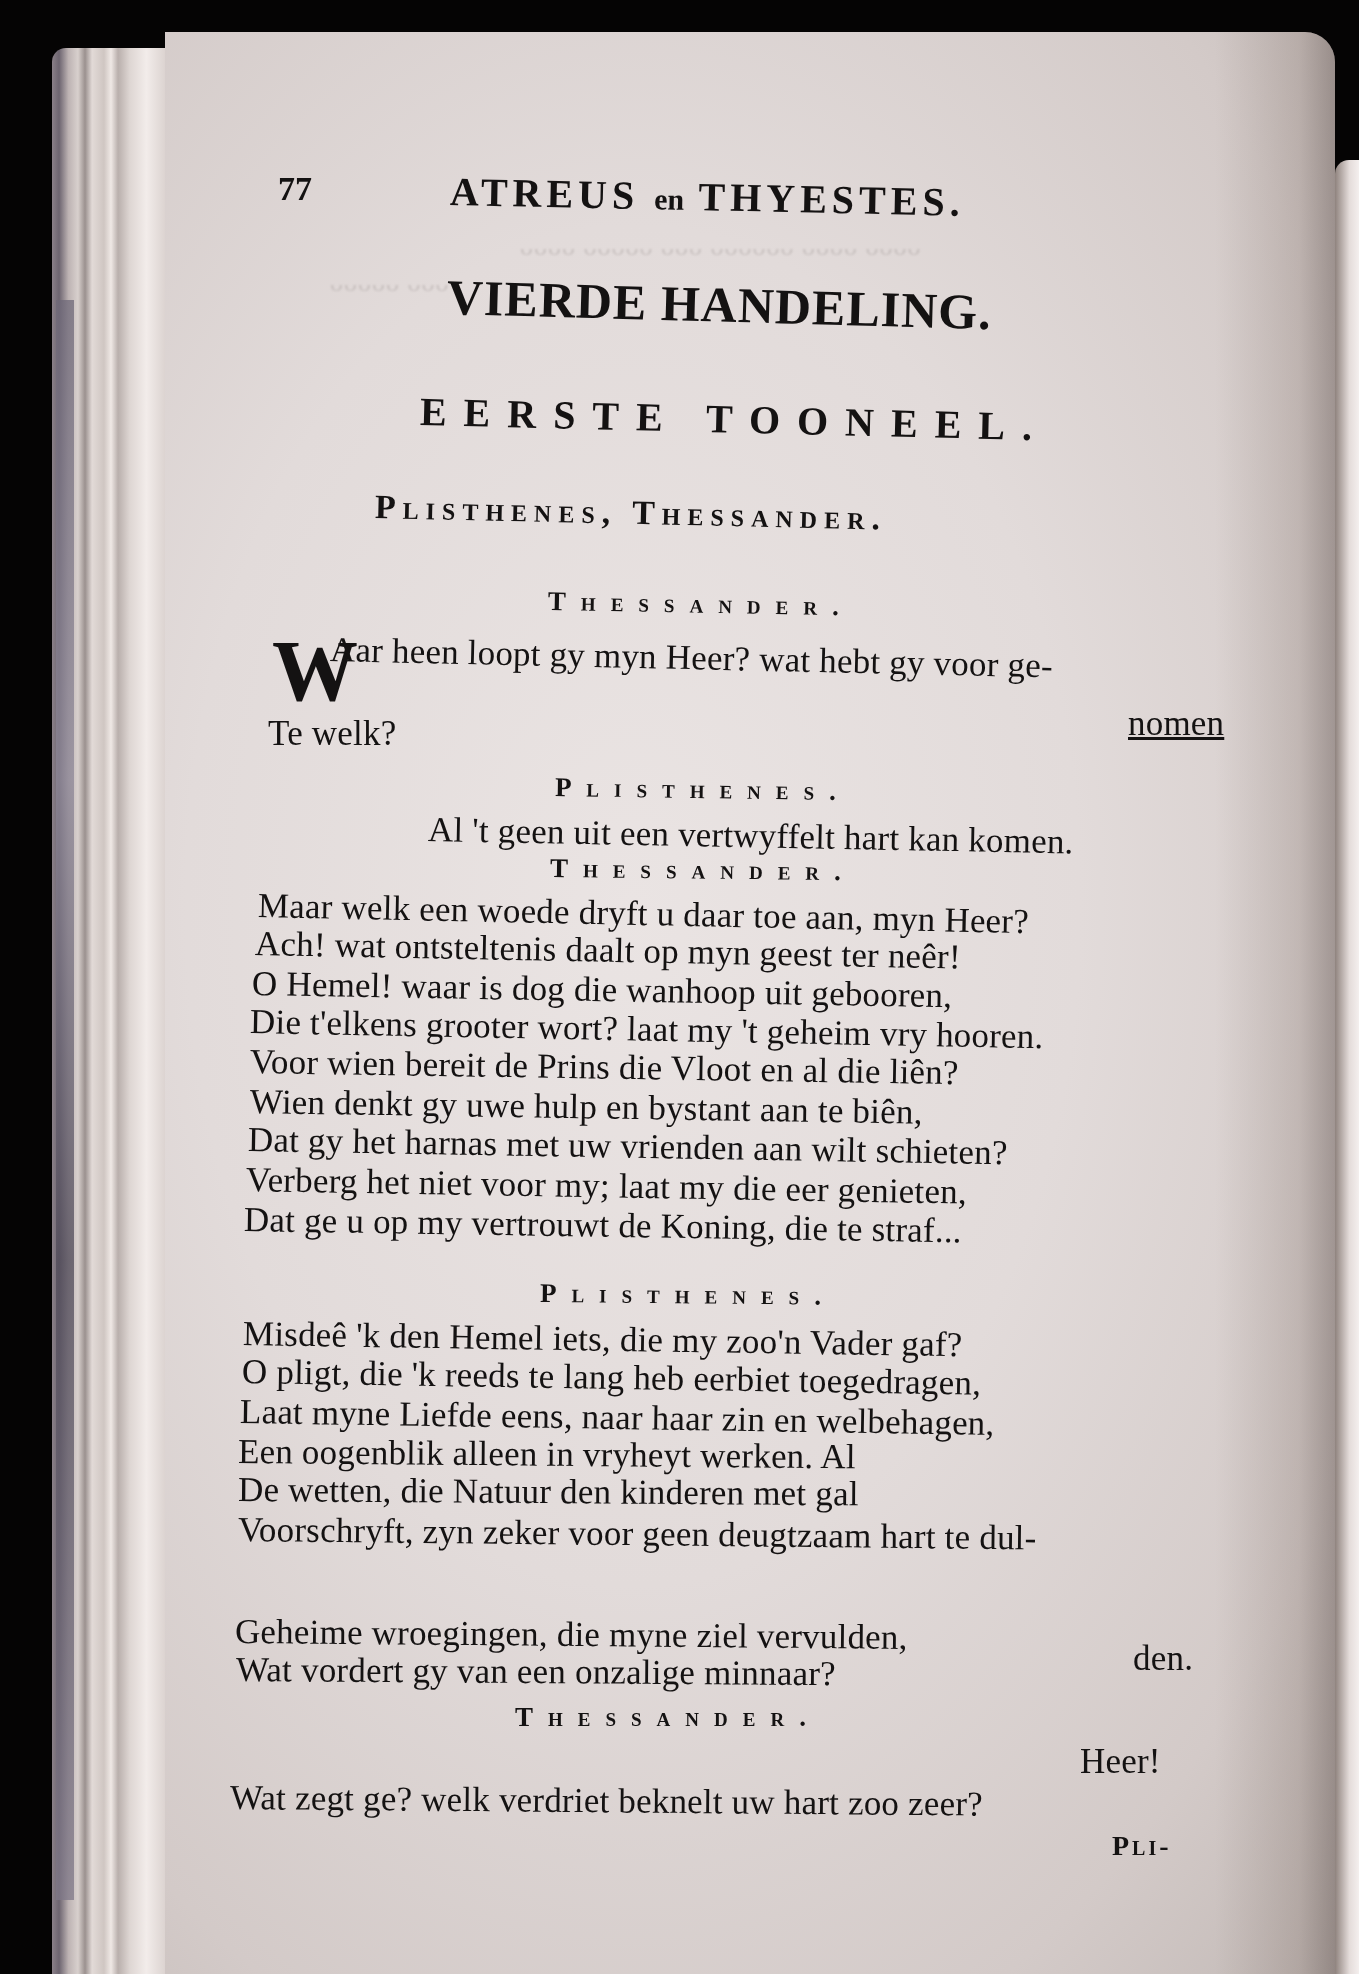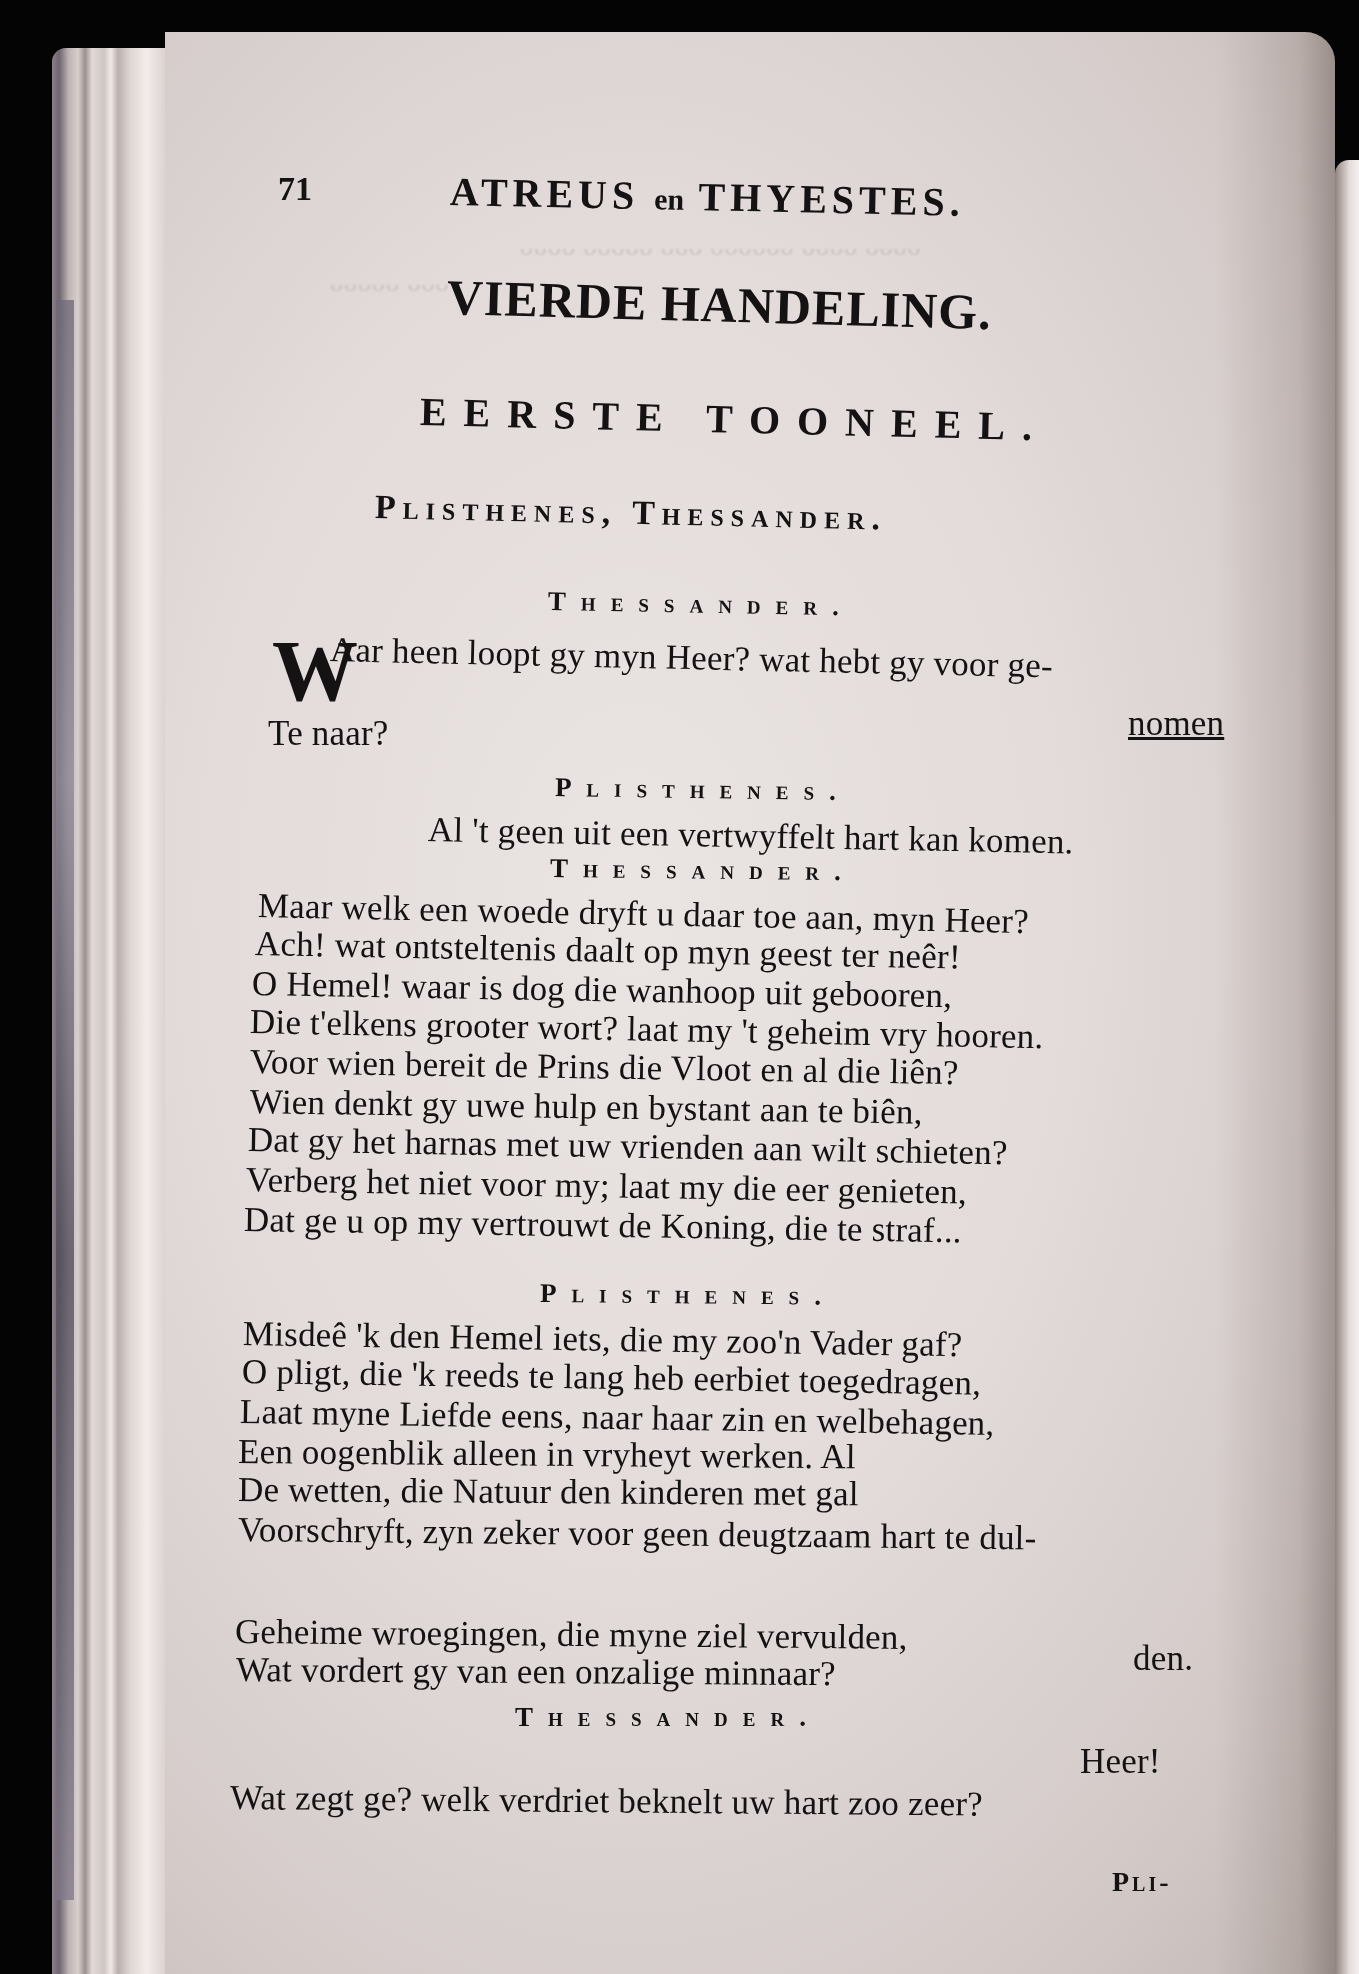--- a/index.html
+++ b/index.html
@@ -60,37 +60,37 @@
 <div class="spine-shadow"></div>
 <div class="right-leaf"></div>
 
 <div class="page">
   <div class="page-gutter-shade"></div>
 </div>
 
 <div class="bleed" style="left:520px;top:232px;">ᴗᴗᴗᴗ ᴗᴗᴗᴗᴗ ᴗᴗᴗ ᴗᴗᴗᴗᴗᴗ ᴗᴗᴗᴗ ᴗᴗᴗᴗ</div>
 <div class="bleed" style="left:330px;top:268px;">ᴗᴗᴗᴗᴗ ᴗᴗᴗ</div>
 
-<div class="t pageno" style="left:278px;top:172px;">71</div>
+<div class="t pageno" style="left:278px;top:172px;">77</div>
 <div class="t runhead" style="left:450px;top:172px;transform:rotate(1.2deg);transform-origin:left center;">
   <span>ATREUS</span>
   <span class="small">en</span>
   <span>THYESTES.</span>
 </div>
 
 <div class="t act" style="left:447px;top:272px;transform:rotate(1.6deg);transform-origin:left center;">VIERDE HANDELING.</div>
 <div class="t scene" style="left:420px;top:392px;transform:rotate(1.4deg);transform-origin:left center;">EERSTE TOONEEL.</div>
 <div class="t cast" style="left:375px;top:490px;transform:rotate(1.3deg);transform-origin:left center;">Plisthenes, Thessander.</div>
 
 <div class="t speaker" style="left:548px;top:588px;transform:rotate(1deg);transform-origin:left center;">Thessander.</div>
 
 <div class="t dropcap" style="left:272px;top:628px;">W</div>
 <div class="t verse" style="left:330px;top:632px;transform:rotate(1.3deg);transform-origin:left center;">Aar heen loopt gy myn Heer? wat hebt gy voor ge-</div>
 
-<div class="t verse" style="left:268px;top:716px;">Te naar?</div>
+<div class="t verse" style="left:268px;top:716px;">Te welk?</div>
 <div class="t verse" style="left:1128px;top:706px;text-decoration:underline;">nomen</div>
 
 <div class="t speaker" style="left:555px;top:774px;transform:rotate(.8deg);transform-origin:left center;">Plisthenes.</div>
 <div class="t verse" style="left:428px;top:812px;transform:rotate(1.1deg);transform-origin:left center;">Al 't geen uit een vertwyffelt hart kan komen.</div>
 
 <div class="t speaker" style="left:550px;top:855px;transform:rotate(.6deg);transform-origin:left center;">Thessander.</div>
 <div class="t verse" style="left:258px;top:888px;transform:rotate(1.2deg);transform-origin:left center;">Maar welk een woede dryft u daar toe aan, myn Heer?</div>
 <div class="t verse" style="left:255px;top:926px;transform:rotate(1.1deg);transform-origin:left center;">Ach! wat ontsteltenis daalt op myn geest ter neêr!</div>
 <div class="t verse" style="left:252px;top:966px;transform:rotate(1deg);transform-origin:left center;">O Hemel! waar is dog die wanhoop uit gebooren,</div>
 <div class="t verse" style="left:250px;top:1004px;transform:rotate(1.1deg);transform-origin:left center;">Die t'elkens grooter wort? laat my 't geheim vry hooren.</div>
@@ -109,13 +109,13 @@
 <div class="t verse" style="left:238px;top:1512px;transform:rotate(.6deg);transform-origin:left center;">Voorschryft, zyn zeker voor geen deugtzaam hart te dul-</div>
 <div class="t verse" style="left:1133px;top:1633px;margin-top:8px;">den.</div>
 
 <div class="t verse" style="left:235px;top:1614px;transform:rotate(.5deg);transform-origin:left center;">Geheime wroegingen, die myne ziel vervulden,</div>
 <div class="t verse" style="left:236px;top:1652px;transform:rotate(.4deg);transform-origin:left center;">Wat vordert gy van een onzalige minnaar?</div>
 
 <div class="t speaker" style="left:515px;top:1704px;">Thessander.</div>
 <div class="t verse" style="left:1032px;top:1744px;margin-left:48px;">Heer!</div>
 <div class="t verse" style="left:230px;top:1780px;transform:rotate(.5deg);transform-origin:left center;">Wat zegt ge? welk verdriet beknelt uw hart zoo zeer?</div>
 
-<div class="t catch" style="left:1112px;top:1832px;margin-top:36px;">Pli-</div>
+<div class="t catch" style="left:1112px;top:1832px;">Pli-</div>
 
 </body></html>

